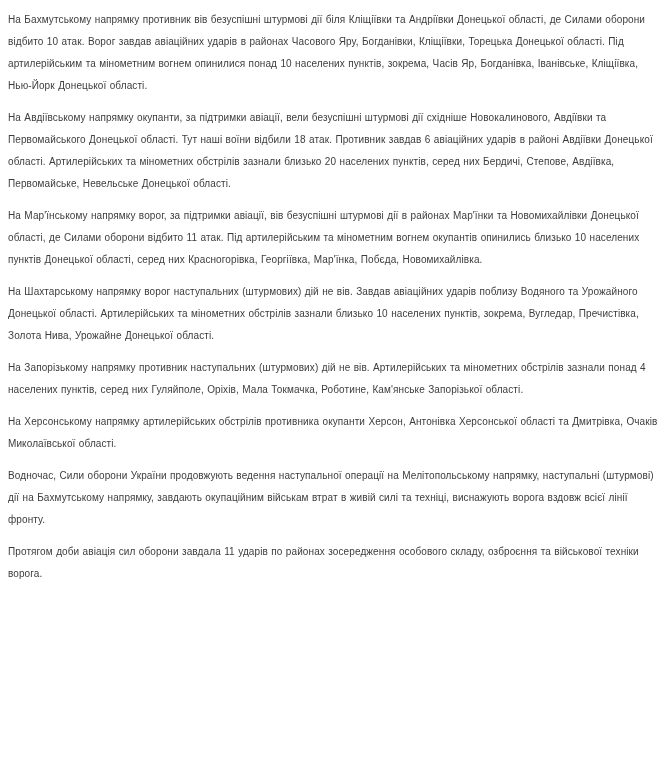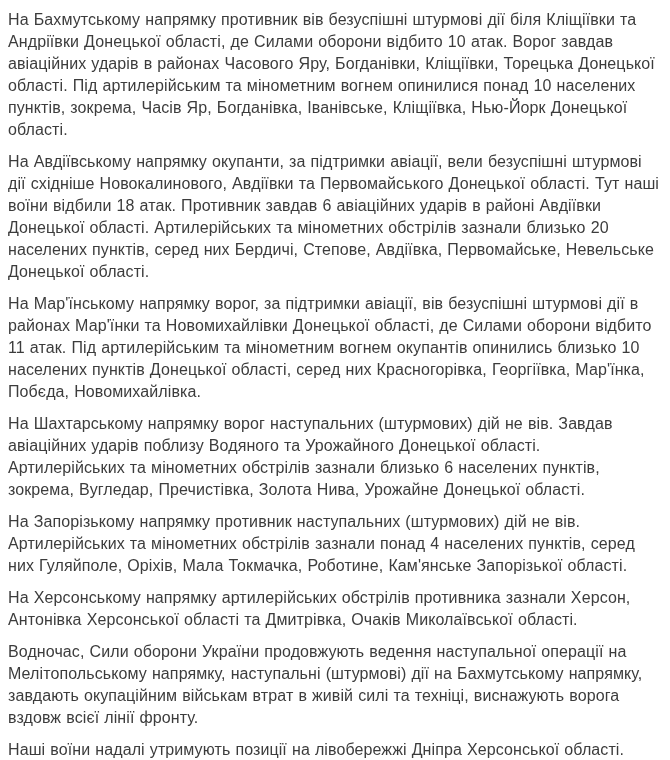--- a/index.html
+++ b/index.html
@@ -8,36 +8,35 @@
     background: #ffffff;
     font-family: "Liberation Sans", "DejaVu Sans", sans-serif;
   }
   .report {
     width: 670px;
     min-height: 760px;
     background: #ffffff;
     padding: 9px 10px 10px 8px;
   }
   .report p {
-    font-size: 16px;
+    font-size: 10px;
     line-height: 22px;
     color: #3c3c3c;
     letter-spacing: 0.1px;
     margin-bottom: 10px;
     word-spacing: 0.5px;
   }
   .report p:last-child { margin-bottom: 0; }
 </style>
 </head>
 <body>
 
 <div class="report">
   <p>На Бахмутському напрямку противник вів безуспішні штурмові дії біля Кліщіївки та Андріївки Донецької області, де Силами оборони відбито 10 атак.  Ворог завдав авіаційних ударів в районах Часового Яру, Богданівки, Кліщіївки, Торецька Донецької області. Під артилерійським та мінометним вогнем опинилися понад 10 населених пунктів, зокрема, Часів Яр, Богданівка, Іванівське, Кліщіївка, Нью-Йорк Донецької області.</p>
   <p>На Авдіївському напрямку окупанти, за підтримки авіації, вели безуспішні штурмові дії східніше Новокалинового, Авдіївки та Первомайського Донецької області. Тут наші воїни відбили 18 атак. Противник завдав 6 авіаційних ударів в районі Авдіївки Донецької області. Артилерійських та мінометних обстрілів зазнали близько 20 населених пунктів, серед них Бердичі, Степове, Авдіївка, Первомайське, Невельське Донецької області.</p>
   <p>На Мар'їнському напрямку ворог, за підтримки авіації, вів безуспішні штурмові дії в районах Мар'їнки та Новомихайлівки Донецької області, де Силами оборони відбито 11 атак. Під артилерійським та мінометним вогнем окупантів опинились близько 10 населених пунктів Донецької області, серед них Красногорівка, Георгіївка, Мар'їнка, Побєда, Новомихайлівка.</p>
-  <p>На Шахтарському напрямку ворог наступальних (штурмових) дій не вів. Завдав авіаційних ударів поблизу Водяного та Урожайного Донецької області. Артилерійських та мінометних обстрілів зазнали близько 6 населених пунктів, зокрема, Вугледар, Пречистівка, Золота Нива, Урожайне Донецької області.</p>
+  <p>На Шахтарському напрямку ворог наступальних (штурмових) дій не вів. Завдав авіаційних ударів поблизу Водяного та Урожайного Донецької області. Артилерійських та мінометних обстрілів зазнали близько 10 населених пунктів, зокрема, Вугледар, Пречистівка, Золота Нива, Урожайне Донецької області.</p>
   <p>На Запорізькому напрямку противник наступальних (штурмових) дій не вів. Артилерійських та мінометних обстрілів зазнали понад 4 населених пунктів, серед них Гуляйполе, Оріхів, Мала Токмачка, Роботине, Кам'янське Запорізької області.</p>
-  <p>На Херсонському напрямку артилерійських обстрілів противника зазнали Херсон, Антонівка Херсонської області та Дмитрівка, Очаків Миколаївської області.</p>
+  <p>На Херсонському напрямку артилерійських обстрілів противника окупанти Херсон, Антонівка Херсонської області та Дмитрівка, Очаків Миколаївської області.</p>
   <p>Водночас, Сили оборони України продовжують ведення наступальної операції на Мелітопольському напрямку, наступальні (штурмові) дії на Бахмутському напрямку, завдають окупаційним військам втрат в живій силі та техніці, виснажують ворога вздовж всієї лінії фронту.</p>
-  <p>Наші воїни надалі утримують позиції на лівобережжі Дніпра Херсонської області. Продовжують завдавати вогневого ураження противнику.</p>
   <p>Протягом доби авіація сил оборони завдала 11 ударів по районах зосередження особового складу, озброєння та військової техніки ворога.</p>
 
 </div>
 
 </body></html>

